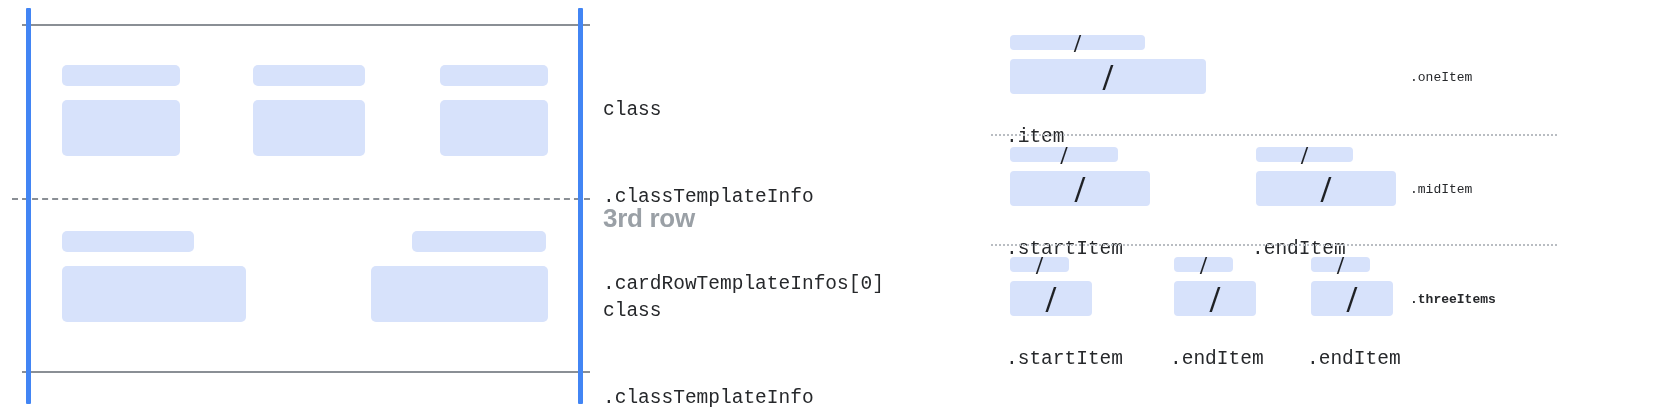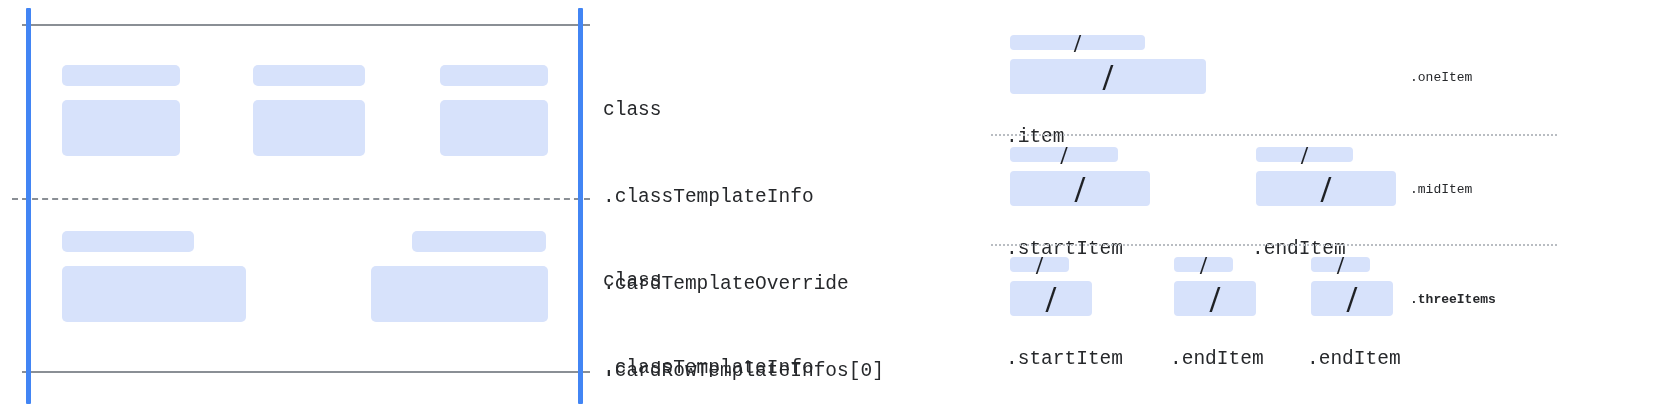--- a/index.html
+++ b/index.html
@@ -104,26 +104,26 @@
     <div class="ph" style="left:412px; top:231px; width:134px; height:21px;"></div>
     <div class="ph" style="left:371px; top:266px; width:177px; height:56px;"></div>
   </div>
 
   <div class="textcol">
 
     <div class="blk" style="top:32px;">
       <div class="blk-lines" style="margin-top:6px;">
         <div>class</div>
         <div>.classTemplateInfo</div>
-        <div>.cardTemplateOverride</div>
         <div>.cardRowTemplateInfos[0]</div>
       </div>
     </div>
 
     <div class="blk" style="top:203px;">
+      <div class="blk-title">3rd row</div>
       <div class="blk-lines" style="margin-top:6px;">
         <div>class</div>
         <div>.classTemplateInfo</div>
         
         
       </div>
     </div>
   </div>
 
   <div class="variants">

